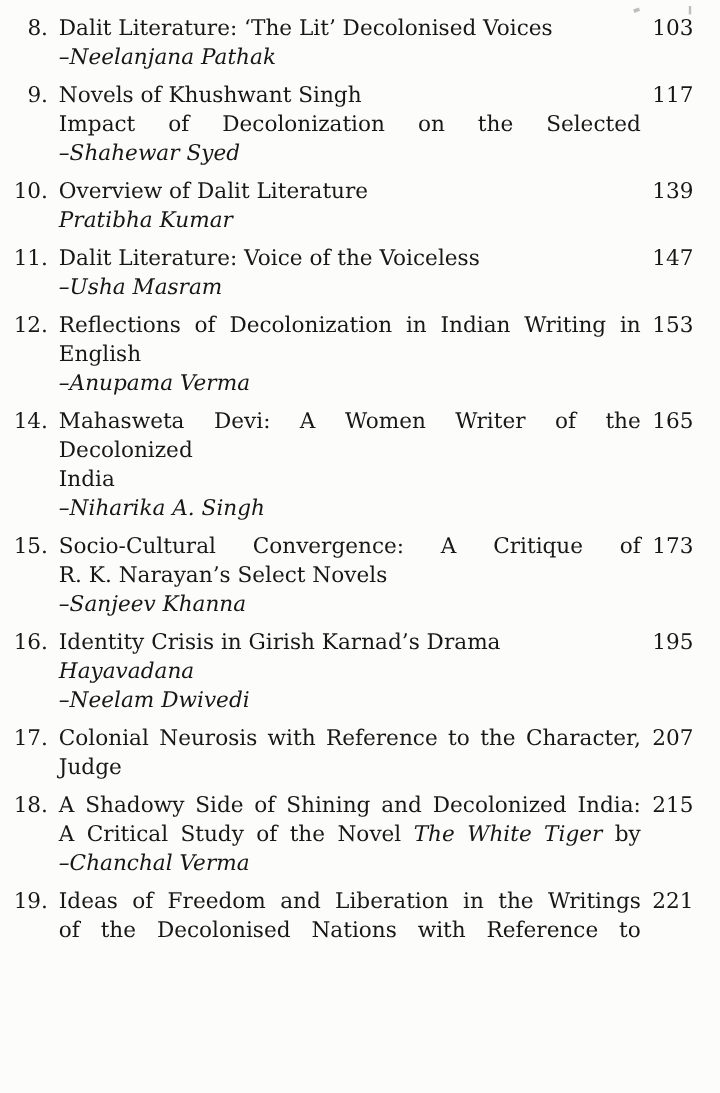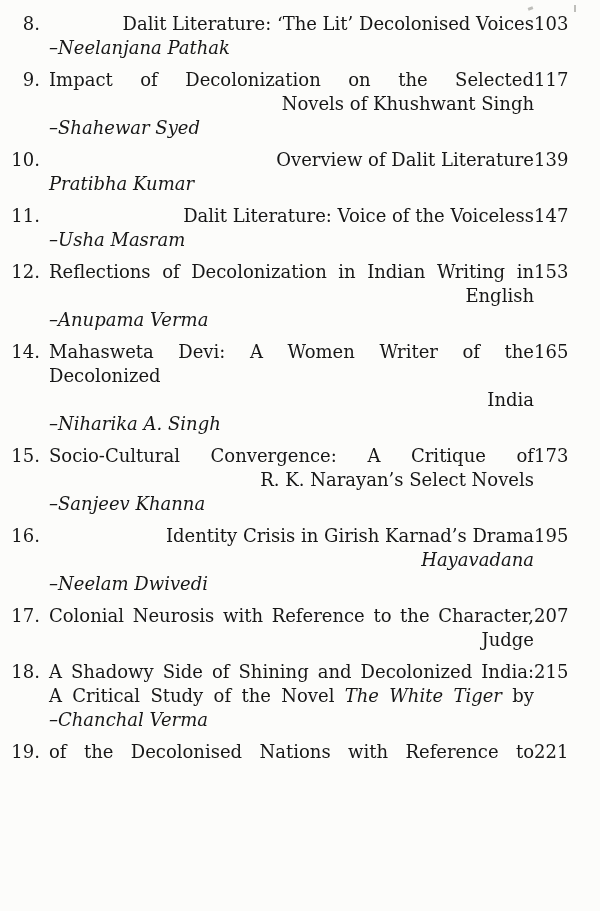--- a/index.html
+++ b/index.html
@@ -23,31 +23,32 @@
   .num {
     flex: none;
     width: 34px;
     text-align: right;
   }
   .content {
     flex: 1;
     min-width: 0;
     margin-left: 9px;
   }
-  .line { text-align: right; }
+  .line { text-align: left; }
   .line.just {
     text-align: justify;
     text-align-last: justify;
     text-justify: inter-word;
   }
   .it { font-style: italic; margin-top: 29px; }
   .author { font-style: italic; }
   .page {
     flex: none;
     width: 44px;
+    text-align: right;
   }
   .artifact {
     position: absolute;
     background: #8a8a85;
     opacity: 0.55;
   }
   .artifact.a1 { left: 528px; top: 7px; width: 5px; height: 3px; transform: rotate(-20deg); }
   .artifact.a2 { left: 574px; top: 5px; width: 2px; height: 7px; }
 </style>
 </head>
@@ -62,22 +63,22 @@
         <div class="num">8.</div>
         <div class="content">
           <div class="line"><span>Dalit Literature: ‘The Lit’ Decolonised Voices</span></div>
           <div class="author">–Neelanjana Pathak</div>
         </div>
         <div class="page">103</div>
       </div>
       <div class="entry">
         <div class="num">9.</div>
         <div class="content">
+          <div class="line"><span>Novels of Khushwant Singh</span></div>
           <div class="line just"><span>Impact of Decolonization on the Selected</span></div>
-          <div class="line"><span>Novels of Khushwant Singh</span></div>
           <div class="author">–Shahewar Syed</div>
         </div>
         <div class="page">117</div>
       </div>
       <div class="entry">
         <div class="num">10.</div>
         <div class="content">
           <div class="line"><span>Overview of Dalit Literature</span></div>
           <div class="author">Pratibha Kumar</div>
         </div>
@@ -139,18 +140,19 @@
         <div class="content">
           <div class="line just"><span>A Shadowy Side of Shining and Decolonized India:</span></div>
           <div class="line just"><span>A Critical Study of the Novel </span><span class="it">The White Tiger</span><span> by</span></div>
           <div class="author">–Chanchal Verma</div>
         </div>
         <div class="page">215</div>
       </div>
       <div class="entry">
         <div class="num">19.</div>
         <div class="content">
+          <div class="line just"><span>Ideas of Freedom and Liberation in the Writings</span></div>
           <div class="line just"><span>of the Decolonised Nations with Reference to</span></div>
         </div>
         <div class="page">221</div>
       </div>
     </div>
 </div>
 
 </body></html>

